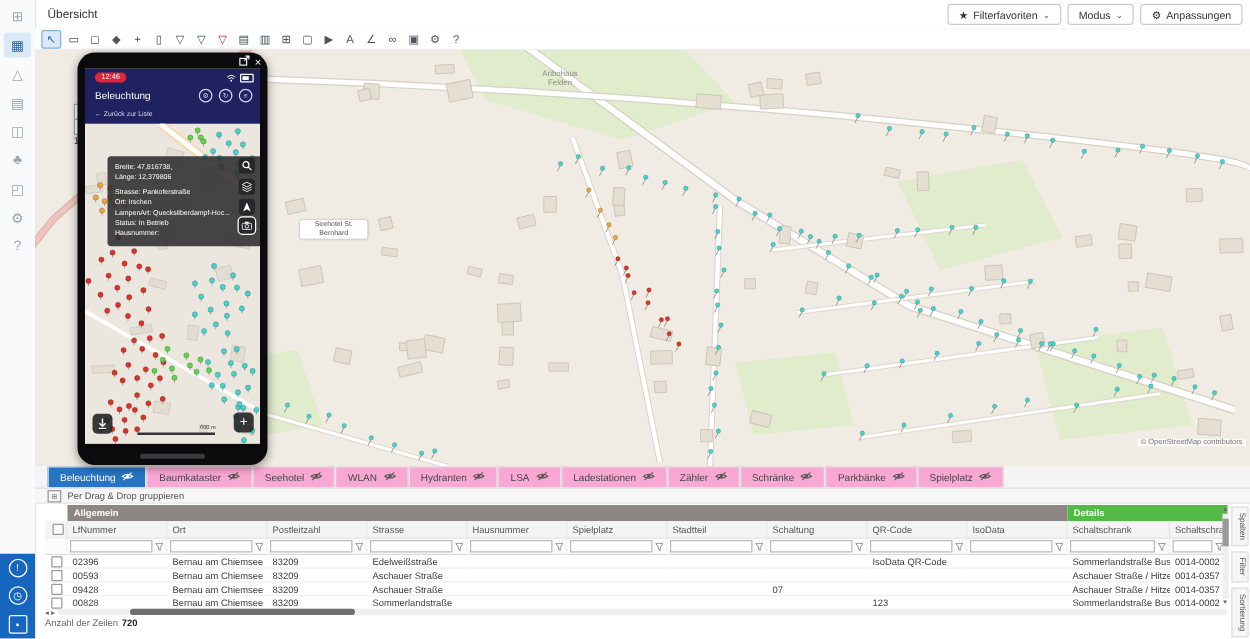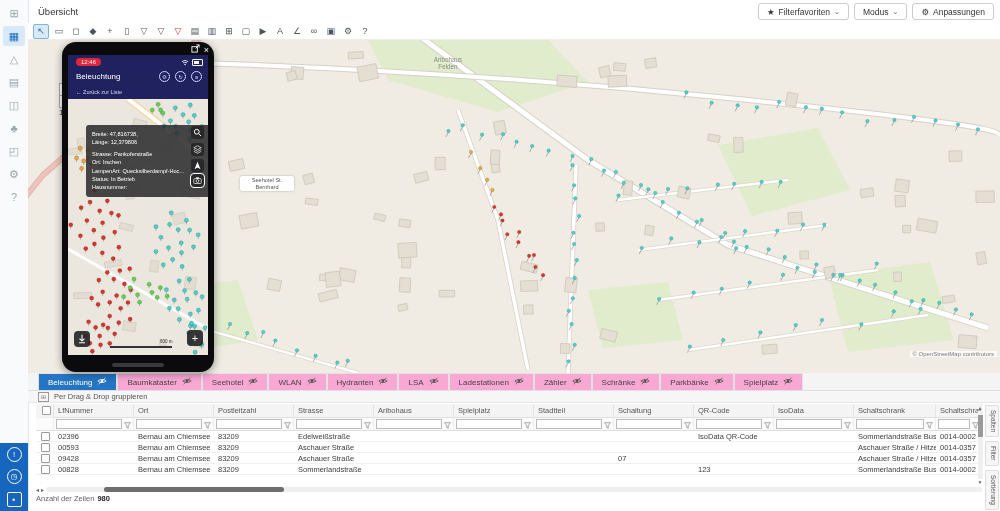--- a/index.html
+++ b/index.html
@@ -947,28 +947,33 @@
       </div>
     </div>
 
   <div class="abs" id="groupbar">
     <span class="gico">⊞</span>
     <span>Per Drag &amp; Drop gruppieren</span>
   </div>
 
   <div class="abs" id="grid">
       <div class="trow">
+        <div style="background:#fff"></div>
+        <div class="band" style="background: rgb(141, 134, 131); grid-column: span 10;">Allgemein</div>
+        <div class="band" style="background: rgb(84, 185, 72); grid-column: span 2;">Details</div>
+      </div>
+      <div class="trow">
         <div class="hcell cbcell">
           <span class="cb"></span>
         </div>
         <div class="hcell">LfNummer</div>
         <div class="hcell">Ort</div>
         <div class="hcell">Postleitzahl</div>
         <div class="hcell">Strasse</div>
-        <div class="hcell">Aribohaus</div>
+        <div class="hcell">Hausnummer</div>
         <div class="hcell">Spielplatz</div>
         <div class="hcell">Stadtteil</div>
         <div class="hcell">Schaltung</div>
         <div class="hcell">QR-Code</div>
         <div class="hcell">IsoData</div>
         <div class="hcell">Schaltschrank</div>
         <div class="hcell">Schaltschranknummer</div>
       </div>
       <div class="trow">
         <div class="fcell"></div>
@@ -1117,21 +1122,21 @@
 
   <div class="abs" id="hscroll">
     <span class="arr">◂</span>
     <span class="arr">▸</span>
     <div id="hstrack">
         <div id="hsthumb"></div>
       </div>
   </div>
 
   <div class="abs" id="tfoot">
-    <span>Anzahl der Zeilen</span><b>980</b>
+    <span>Anzahl der Zeilen</span><b>720</b>
   </div>
 
   <div class="abs" id="vscroll">
     <span>▲</span>
     <div id="vstrack">
         <div id="vsthumb"></div>
       </div>
     <span>▼</span>
   </div>
   <div class="abs" id="sidetabs">

